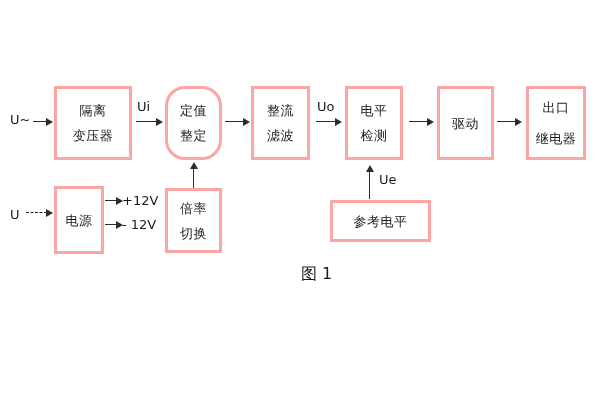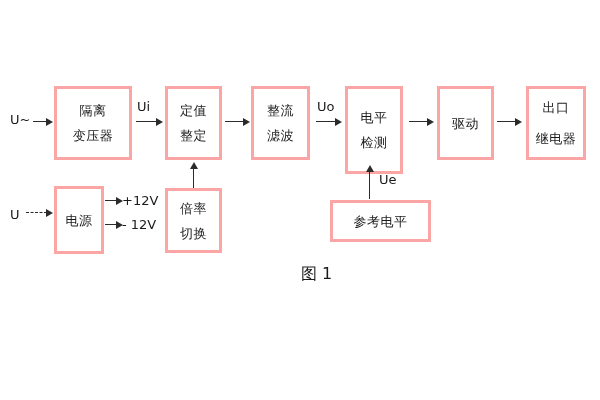--- a/index.html
+++ b/index.html
@@ -116,42 +116,42 @@
     <span class="ln">隔离</span>
     <span class="ln">变压器</span>
   </div>
 
   <div class="lbl" style="left:137px; top:100px;">Ui</div>
   <div class="arrow-r" style="left:136px; top:117px; width:27px;">
     <span class="shaft" style="width:21px;"></span>
     <span class="head" style="left:20px;"></span>
   </div>
 
-  <div class="block" style="left:165px; top:86px; width:57px; height:74px;">
+  <div class="block" style="left:165px; top:86px; width:57px; height:74px;border-radius:20px;">
     <span class="ln">定值</span>
     <span class="ln">整定</span>
   </div>
 
   <div class="arrow-r" style="left:225px; top:117px; width:25px;">
     <span class="shaft" style="width:19px;"></span>
     <span class="head" style="left:18px;"></span>
   </div>
 
   <div class="block" style="left:251px; top:86px; width:59px; height:74px;">
     <span class="ln">整流</span>
     <span class="ln">滤波</span>
   </div>
 
   <div class="lbl" style="left:317px; top:100px;">Uo</div>
   <div class="arrow-r" style="left:316px; top:117px; width:26px;">
     <span class="shaft" style="width:20px;"></span>
     <span class="head" style="left:19px;"></span>
   </div>
 
-  <div class="block" style="left:345px; top:86px; width:58px; height:88px;">
+  <div class="block" style="left:345px; top:86px; width:58px; height:74px;">
     <span class="ln">电平</span>
     <span class="ln">检测</span>
   </div>
 
   <div class="arrow-r" style="left:409px; top:117px; width:25px;">
     <span class="shaft" style="width:19px;"></span>
     <span class="head" style="left:18px;"></span>
   </div>
 
   <div class="block" style="left:437px; top:86px; width:57px; height:74px;">

